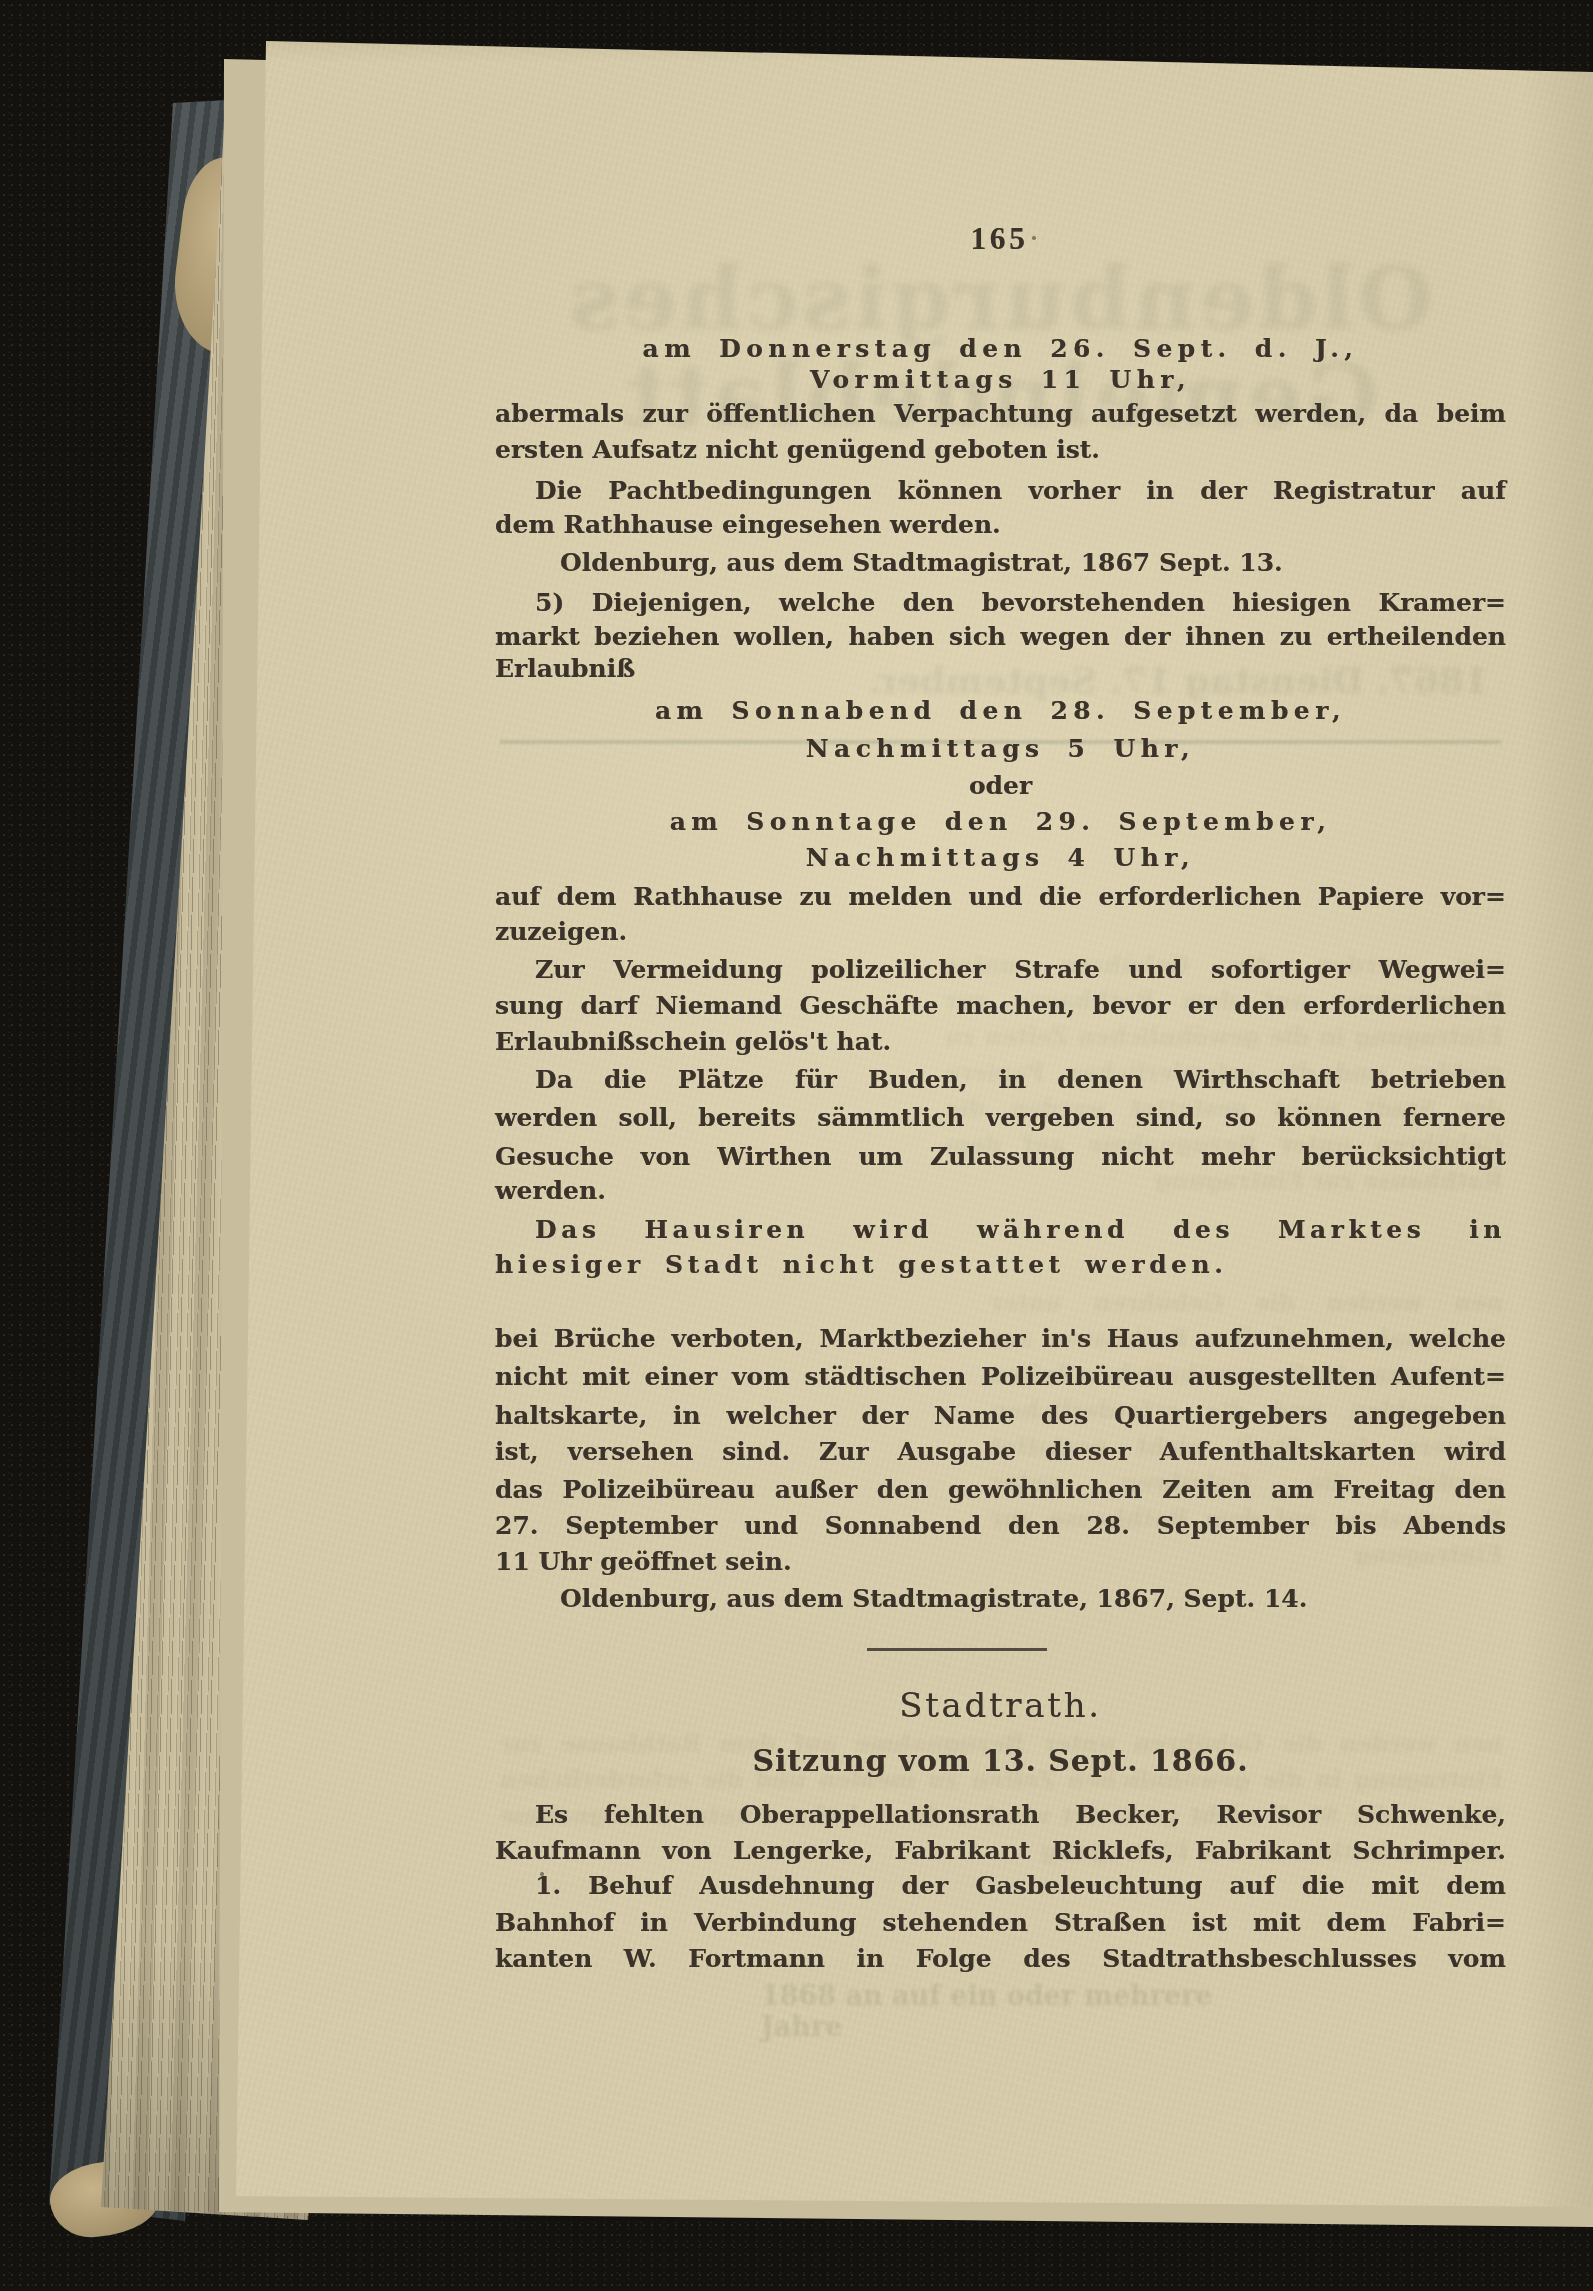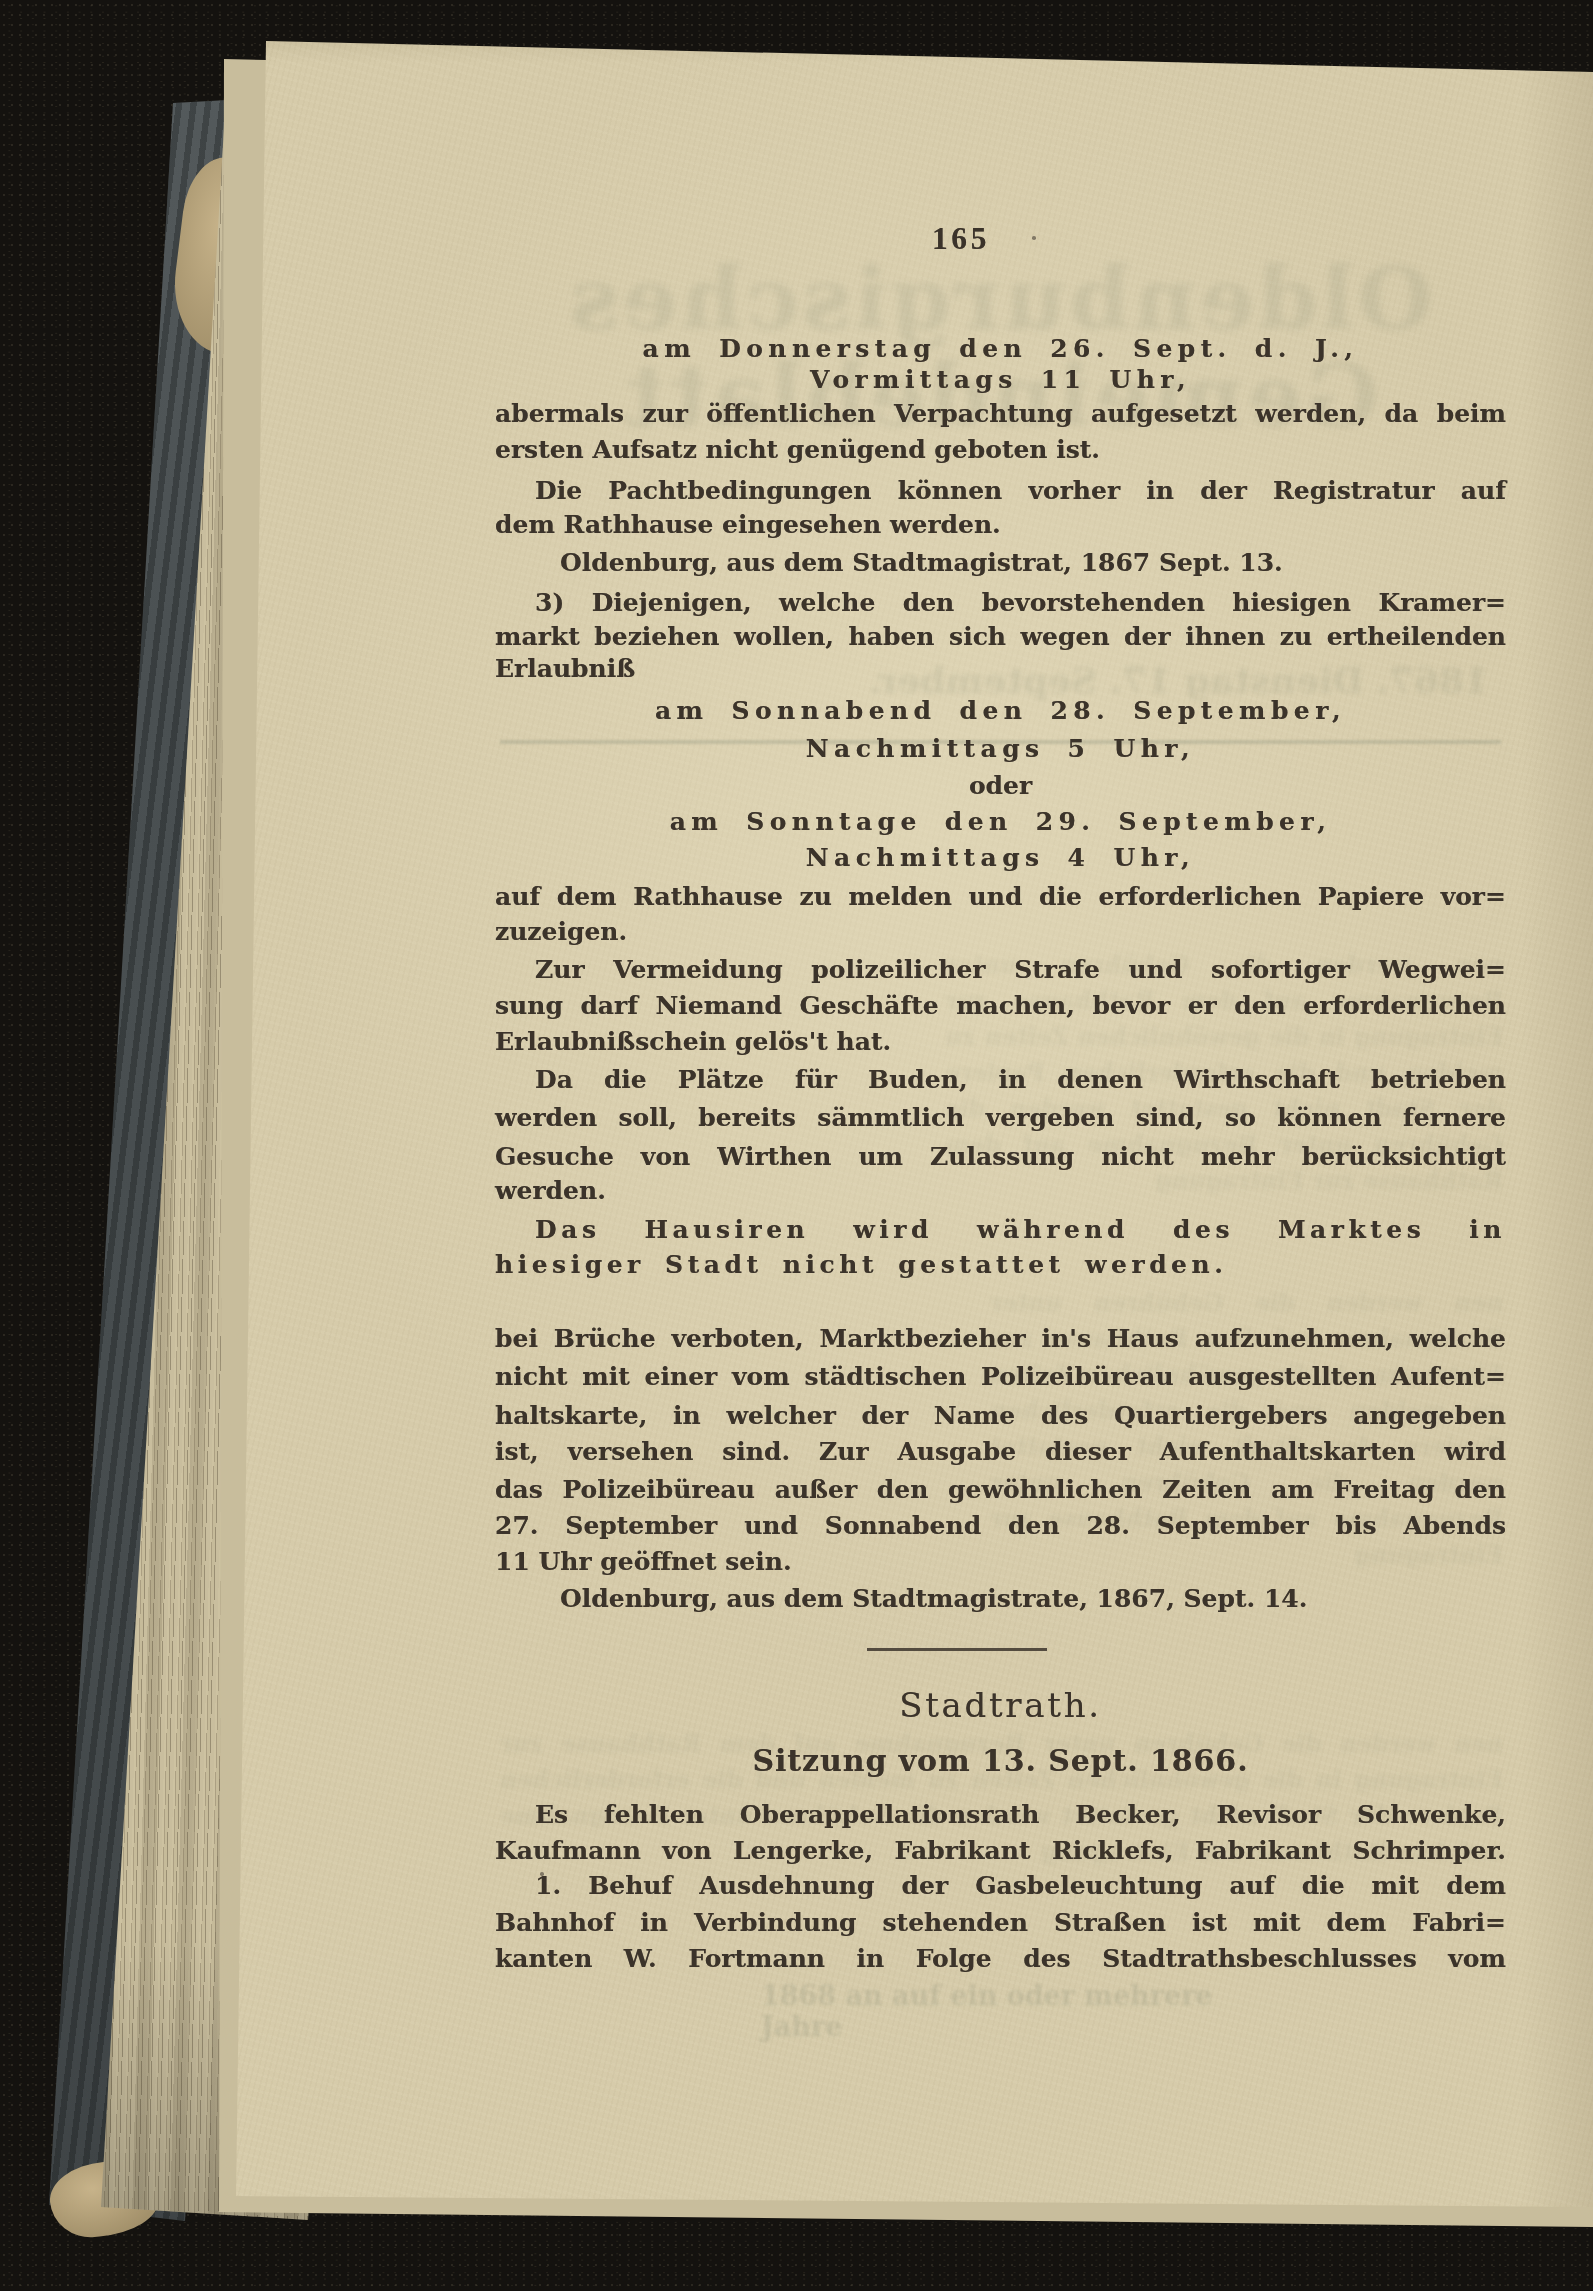--- a/index.html
+++ b/index.html
@@ -47,21 +47,21 @@
   .gh-date{left:855px;top:660px;width:648px;font-size:36px;line-height:41px;opacity:.15;filter:blur(2.7px);}
   .gh-rule{left:500px;top:740px;width:1001px;height:3.6px;background:#76806c;opacity:.25;filter:blur(0.9px);transform:none;}
   .gh-para{font-size:23.4px;line-height:36px;opacity:.09;filter:blur(2.3px);text-align:justify;}
   .gh-p1{left:945px;top:947px;width:558px;}
   .gh-p2{left:990px;top:1285px;width:513px;}
   .gh-p3{left:500px;top:1726px;width:1003px;}
   .gh-line2{left:761px;top:1980px;width:522px;font-size:27px;opacity:.20;filter:blur(1.4px);transform:none;text-align:left;}
   .speck{position:absolute;border-radius:50%;background:#3a332b;opacity:.55;}
   
   .ink{color:#3b332a;text-shadow:0 0 0.5px rgba(59,51,42,.55);}
-  .pageno{position:absolute;left:932px;top:221px;width:135px;
+  .pageno{position:absolute;left:932px;top:221px;width:135px;text-align:center;
     font-family:"Liberation Serif",serif;font-weight:700;font-size:31.5px;letter-spacing:3.6px;}
   .ln{position:absolute;left:495px;width:1011px;height:36px;
     font-weight:700;font-size:25px;line-height:36px;
     text-align:justify;text-align-last:justify;white-space:normal;}
   .ln.l{text-align:center;text-align-last:left;}
   .ln.c{text-align:center;text-align-last:center;}
   .sp{letter-spacing:5.4px;word-spacing:9px;}
   .sp2{letter-spacing:4.5px;word-spacing:7.2px;}
   .ind{text-indent:40px;}
   .ind2{text-indent:65px;}
@@ -98,21 +98,21 @@
 
   <div class="pageno ink">165</div>
 
   <div class="ln ink c sp" style="top:331px">am Donnerstag den 26. Sept. d. J.,</div>
   <div class="ln ink c sp" style="top:362px">Vormittags 11 Uhr,</div>
   <div class="ln ink" style="top:396px">abermals zur öffentlichen Verpachtung aufgesetzt werden, da beim</div>
   <div class="ln ink l" style="top:432px">ersten Aufsatz nicht genügend geboten ist.</div>
   <div class="ln ink ind" style="top:473px">Die Pachtbedingungen können vorher in der Registratur auf</div>
   <div class="ln ink l" style="top:507px">dem Rathhause eingesehen werden.</div>
   <div class="ln ink l ind2" style="top:545px">Oldenburg, aus dem Stadtmagistrat, 1867 Sept. 13.</div>
-  <div class="ln ink ind" style="top:585px">3) Diejenigen, welche den bevorstehenden hiesigen Kramer=</div>
+  <div class="ln ink ind" style="top:585px">5) Diejenigen, welche den bevorstehenden hiesigen Kramer=</div>
   <div class="ln ink" style="top:619px">markt beziehen wollen, haben sich wegen der ihnen zu ertheilenden</div>
   <div class="ln ink l" style="top:651px">Erlaubniß</div>
   <div class="ln ink c sp" style="top:693px">am Sonnabend den 28. September,</div>
   <div class="ln ink c sp" style="top:731px">Nachmittags 5 Uhr,</div>
   <div class="ln ink c" style="top:768px">oder</div>
   <div class="ln ink c sp" style="top:804px">am Sonntage den 29. September,</div>
   <div class="ln ink c sp" style="top:840px">Nachmittags 4 Uhr,</div>
   <div class="ln ink" style="top:879px">auf dem Rathhause zu melden und die erforderlichen Papiere vor=</div>
   <div class="ln ink l" style="top:914px">zuzeigen.</div>
   <div class="ln ink ind" style="top:952px">Zur Vermeidung polizeilicher Strafe und sofortiger Wegwei=</div>

